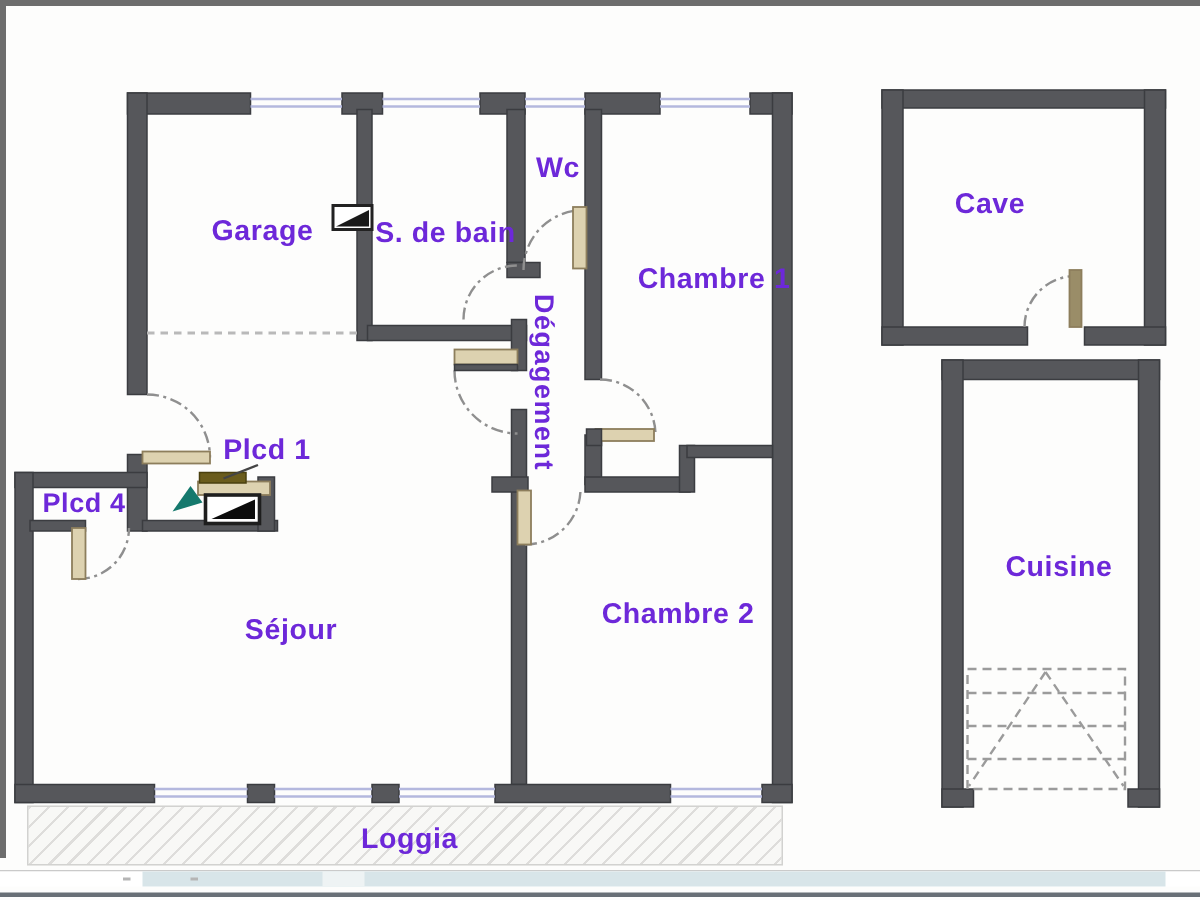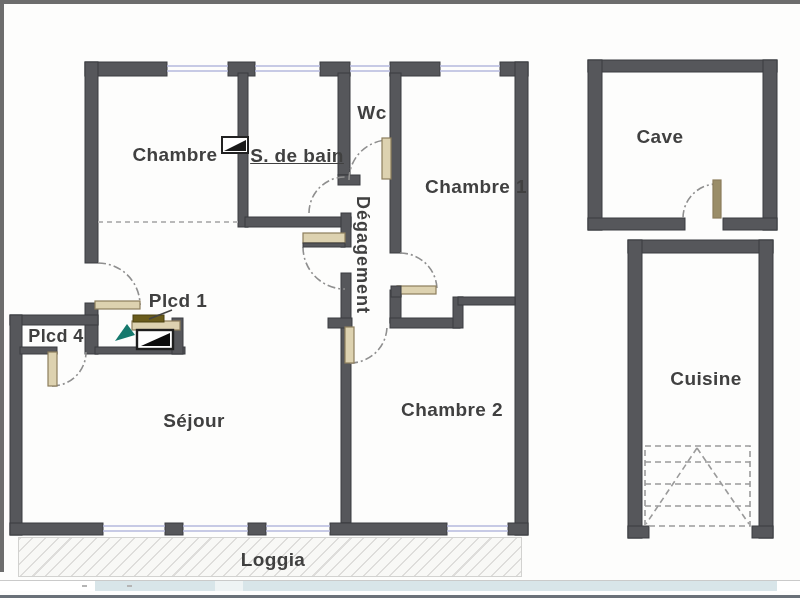--- a/index.html
+++ b/index.html
@@ -12,21 +12,21 @@
   #scrub-bar{position:absolute;left:0;top:581px;width:800px;height:10px;background:#ffffff;}
   #scrub-fill{position:absolute;left:95px;top:0;width:682px;height:10px;background:#d8e5e9;}
   #scrub-light{position:absolute;left:215px;top:0;width:28px;height:10px;background:#eef3f4;}
   .scrub-tick{position:absolute;top:4px;width:5px;height:2px;background:#b5b5b5;}
   #bottom-line{position:absolute;left:0;top:595px;width:800px;height:3px;background:#697077;}
   
   #loggia{position:absolute;left:18px;top:537px;width:502px;height:38px;
           background:#f8f8f6;border:1px solid #d2d2d0;
           background-image:repeating-linear-gradient(135deg,#dedddb 0px,#dedddb 1.5px,transparent 1.5px,transparent 9px);}
   
-  .room-label{position:absolute;transform:translate(-50%,-50%);color:#404040;
+  .room-label{position:absolute;transform:translate(-50%,-50%);color:#6d28d9;
               font-weight:bold;font-size:19px;letter-spacing:.4px;white-space:nowrap;}
   .room-label.small{font-size:18px;}
   .vertical{writing-mode:vertical-rl;letter-spacing:1px;}
   svg{position:absolute;left:0;top:0;}
 </style>
 </head>
 <body>
 
 <div id="screen">
 
@@ -156,22 +156,22 @@
     <g fill="none" stroke="#9b9b9b" stroke-width="1.6" stroke-dasharray="6 4">
       <rect x="645" y="446" width="105" height="80"></rect>
       <line x1="645" y1="462" x2="750" y2="462"></line>
       <line x1="645" y1="484" x2="750" y2="484"></line>
       <line x1="645" y1="506" x2="750" y2="506"></line>
       <line x1="697" y1="448" x2="646" y2="524"></line>
       <line x1="697" y1="448" x2="749" y2="524"></line>
     </g>
   </svg>
 
-  <div class="room-label" style="left:175px;top:155px;">Chambre</div>
-  <div class="room-label" style="left:297px;top:156px;text-decoration:underline;">S. de bain</div>
+  <div class="room-label" style="left:175px;top:155px;">Garage</div>
+  <div class="room-label" style="left:297px;top:156px;">S. de bain</div>
   <div class="room-label" style="left:372px;top:113px;">Wc</div>
   <div class="room-label" style="left:460px;top:187px;margin-left:16px;">Chambre 1</div>
   <div class="room-label small vertical" style="left:362px;top:255px;">Dégagement</div>
   <div class="room-label" style="left:178px;top:301px;">Plcd 1</div>
   <div class="room-label small" style="left:56px;top:336px;">Plcd 4</div>
   <div class="room-label" style="left:194px;top:421px;">Séjour</div>
   <div class="room-label" style="left:452px;top:410px;">Chambre 2</div>
   <div class="room-label" style="left:273px;top:560px;text-align:right;">Loggia</div>
   <div class="room-label" style="left:660px;top:137px;">Cave</div>
   <div class="room-label" style="left:706px;top:379px;">Cuisine</div>

